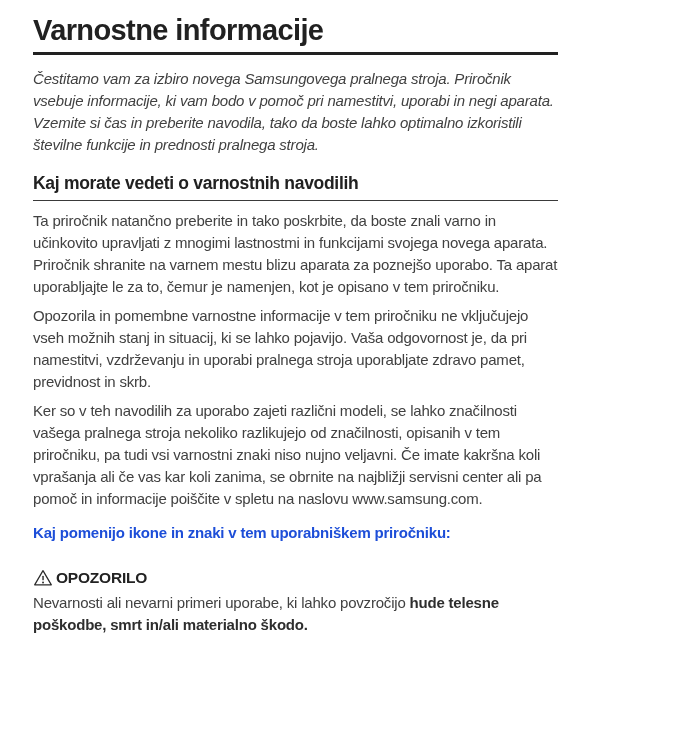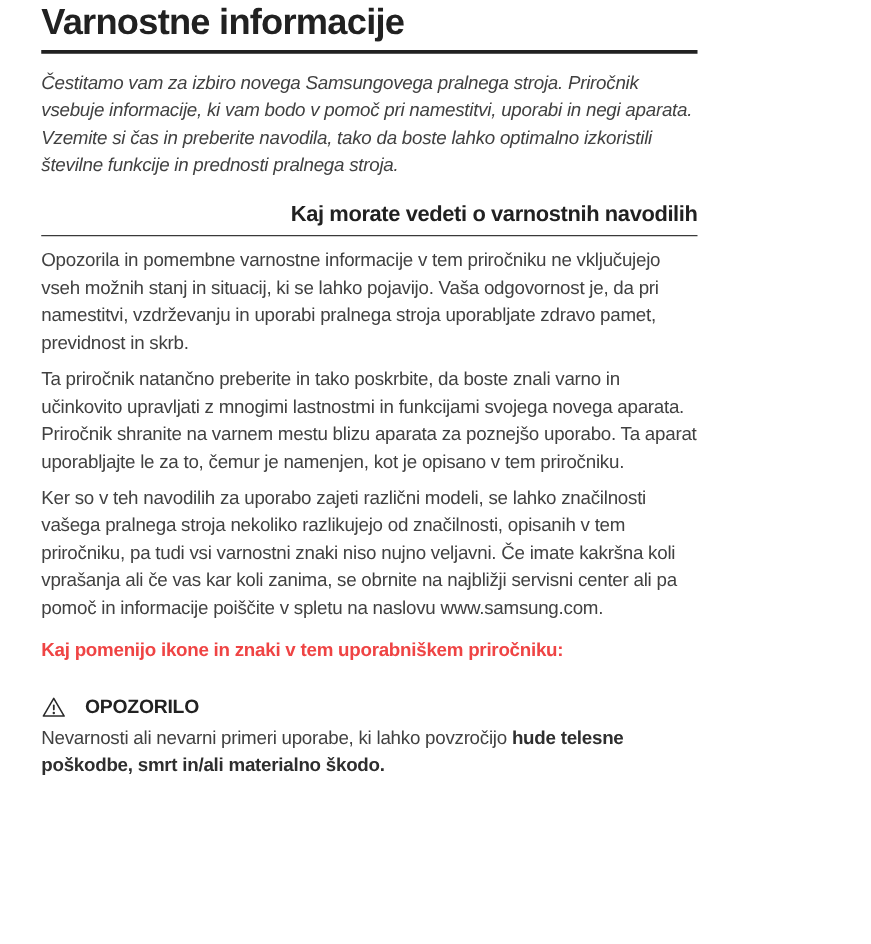--- a/index.html
+++ b/index.html
@@ -8,21 +8,21 @@
     padding: 0;
     background: #ffffff;
     width: 697px;
     height: 755px;
     overflow: hidden;
     font-family: "Liberation Sans", "DejaVu Sans", sans-serif;
   }
   .page {
     width: 591px;
     height: 755px;
-    padding: 0 33px 0 33px;
+    padding: 12px 33px 0 33px;
   }
   h1.page-title {
     margin: 0;
     font-size: 29px;
     line-height: 36px;
     font-weight: 700;
     letter-spacing: -0.6px;
     color: #212121;
   }
   .title-rule {
@@ -39,32 +39,31 @@
   }
   p.intro { margin-top: 13px; font-style: italic; }
   h2.section-heading {
     font-size: 17.5px;
     font-weight: 700;
     letter-spacing: -0.3px;
     color: #212121;
     margin: 17px 0 0 0;
     padding-bottom: 6px;
     border-bottom: 1px solid #3a3a3a;
-    text-align: right;
   }
   h2.section-heading + p.body { margin-top: 9px; }
   p.lead {
     font-weight: 700;
-    color: #ef4444;
+    color: #1d4ed8;
     margin: 12px 0 2px 0;
   }
   .symbol-row {
     display: flex;
     align-items: center;
-    gap: 15px;
+    gap: 3px;
     margin-top: 22px;
     height: 24px;
   }
   .symbol-row .sym-icon {
     display: inline-flex;
     align-items: center;
     justify-content: center;
     width: 20px;
     height: 20px;
     flex: 0 0 auto;
@@ -82,22 +81,22 @@
 <body>
 
 <div class="page">
 
   <h1 class="page-title">Varnostne informacije</h1>
   <div class="title-rule"></div>
 
   <p class="body intro">Čestitamo vam za izbiro novega Samsungovega pralnega stroja. Priročnik vsebuje informacije, ki vam bodo v pomoč pri namestitvi, uporabi in negi aparata. Vzemite si čas in preberite navodila, tako da boste lahko optimalno izkoristili številne funkcije in prednosti pralnega stroja.</p>
 
   <h2 class="section-heading">Kaj morate vedeti o varnostnih navodilih</h2>
+  <p class="body">Ta priročnik natančno preberite in tako poskrbite, da boste znali varno in učinkovito upravljati z mnogimi lastnostmi in funkcijami svojega novega aparata. Priročnik shranite na varnem mestu blizu aparata za poznejšo uporabo. Ta aparat uporabljajte le za to, čemur je namenjen, kot je opisano v tem priročniku.</p>
   <p class="body">Opozorila in pomembne varnostne informacije v tem priročniku ne vključujejo vseh možnih stanj in situacij, ki se lahko pojavijo. Vaša odgovornost je, da pri namestitvi, vzdrževanju in uporabi pralnega stroja uporabljate zdravo pamet, previdnost in skrb.</p>
-  <p class="body">Ta priročnik natančno preberite in tako poskrbite, da boste znali varno in učinkovito upravljati z mnogimi lastnostmi in funkcijami svojega novega aparata. Priročnik shranite na varnem mestu blizu aparata za poznejšo uporabo. Ta aparat uporabljajte le za to, čemur je namenjen, kot je opisano v tem priročniku.</p>
   <p class="body">Ker so v teh navodilih za uporabo zajeti različni modeli, se lahko značilnosti vašega pralnega stroja nekoliko razlikujejo od značilnosti, opisanih v tem priročniku, pa tudi vsi varnostni znaki niso nujno veljavni. Če imate kakršna koli vprašanja ali če vas kar koli zanima, se obrnite na najbližji servisni center ali pa pomoč in informacije poiščite v spletu na naslovu www.samsung.com.</p>
 
   <p class="body lead">Kaj pomenijo ikone in znaki v tem uporabniškem priročniku:</p>
 
   <div class="symbol-row">
     <span class="sym-icon">
       <svg viewBox="0 0 24 24" width="20" height="20" aria-hidden="true">
         <path d="M12 3.2 L22 20.2 L2 20.2 Z" fill="none" stroke="#2b2b2b" stroke-width="1.5" stroke-linejoin="round"></path>
         <rect x="11.2" y="9.2" width="1.7" height="5.6" rx="0.8" fill="#2b2b2b"></rect>
         <circle cx="12.05" cy="17.3" r="1.15" fill="#2b2b2b"></circle>

